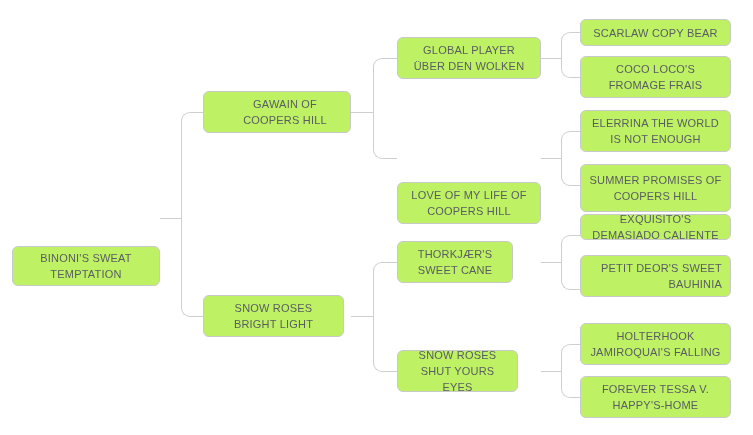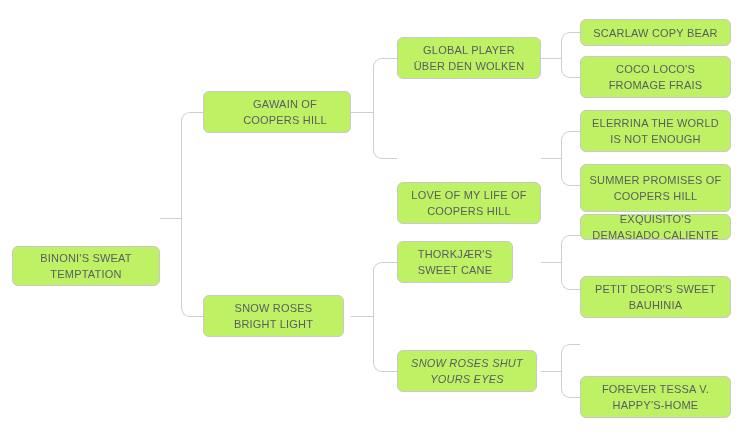--- a/index.html
+++ b/index.html
@@ -91,39 +91,42 @@
 
   <div class="node" style="left:397px; top:37px; width:144px; height:42px;align-items:center;">
     <span class="label">GLOBAL PLAYER ÜBER DEN WOLKEN</span>
   </div>
   <div class="node" style="left:397px; top:137px; width:144px; height:42px;margin-top:45px;">
     <span class="label">LOVE OF MY LIFE OF COOPERS HILL</span>
   </div>
   <div class="node" style="left:397px; top:241px; width:116px; height:42px;">
     <span class="label">THORKJÆR'S SWEET CANE</span>
   </div>
-  <div class="node" style="left:397px; top:350px; width:140px; height:42px;font-style:italic;">
+  <div class="node" style="left:397px; top:350px; width:121px; height:42px;">
     <span class="label">SNOW ROSES SHUT YOURS EYES</span>
   </div>
 
   <div class="node" style="left:580px; top:19px; width:151px; height:27px;">
     <span class="label">SCARLAW COPY BEAR</span>
   </div>
   <div class="node" style="left:580px; top:56px; width:151px; height:42px;padding-left:8px;">
     <span class="label">COCO LOCO'S FROMAGE FRAIS</span>
   </div>
   <div class="node" style="left:580px; top:110px; width:151px; height:42px;">
     <span class="label">ELERRINA THE WORLD IS NOT ENOUGH</span>
   </div>
   <div class="node" style="left:580px; top:164px; width:151px; height:48px;">
     <span class="label">SUMMER PROMISES OF COOPERS HILL</span>
   </div>
   <div class="node" style="left:580px; top:214px; width:151px; height:26px;">
     <span class="label">EXQUISITO'S DEMASIADO CALIENTE</span>
   </div>
-  <div class="node" style="left:580px; top:276px; width:151px; height:42px;">
+  <div class="node" style="left:580px; top:255px; width:151px; height:42px;text-align:right;">
     <span class="label">PETIT DEOR'S SWEET BAUHINIA</span>
+  </div>
+  <div class="node" style="left:580px; top:323px; width:151px; height:42px;">
+    <span class="label">HOLTERHOOK JAMIROQUAI'S FALLING</span>
   </div>
   <div class="node" style="left:580px; top:376px; width:151px; height:42px;">
     <span class="label">FOREVER TESSA V. HAPPY'S-HOME</span>
   </div>
 
 </div>
 
 </body></html>

